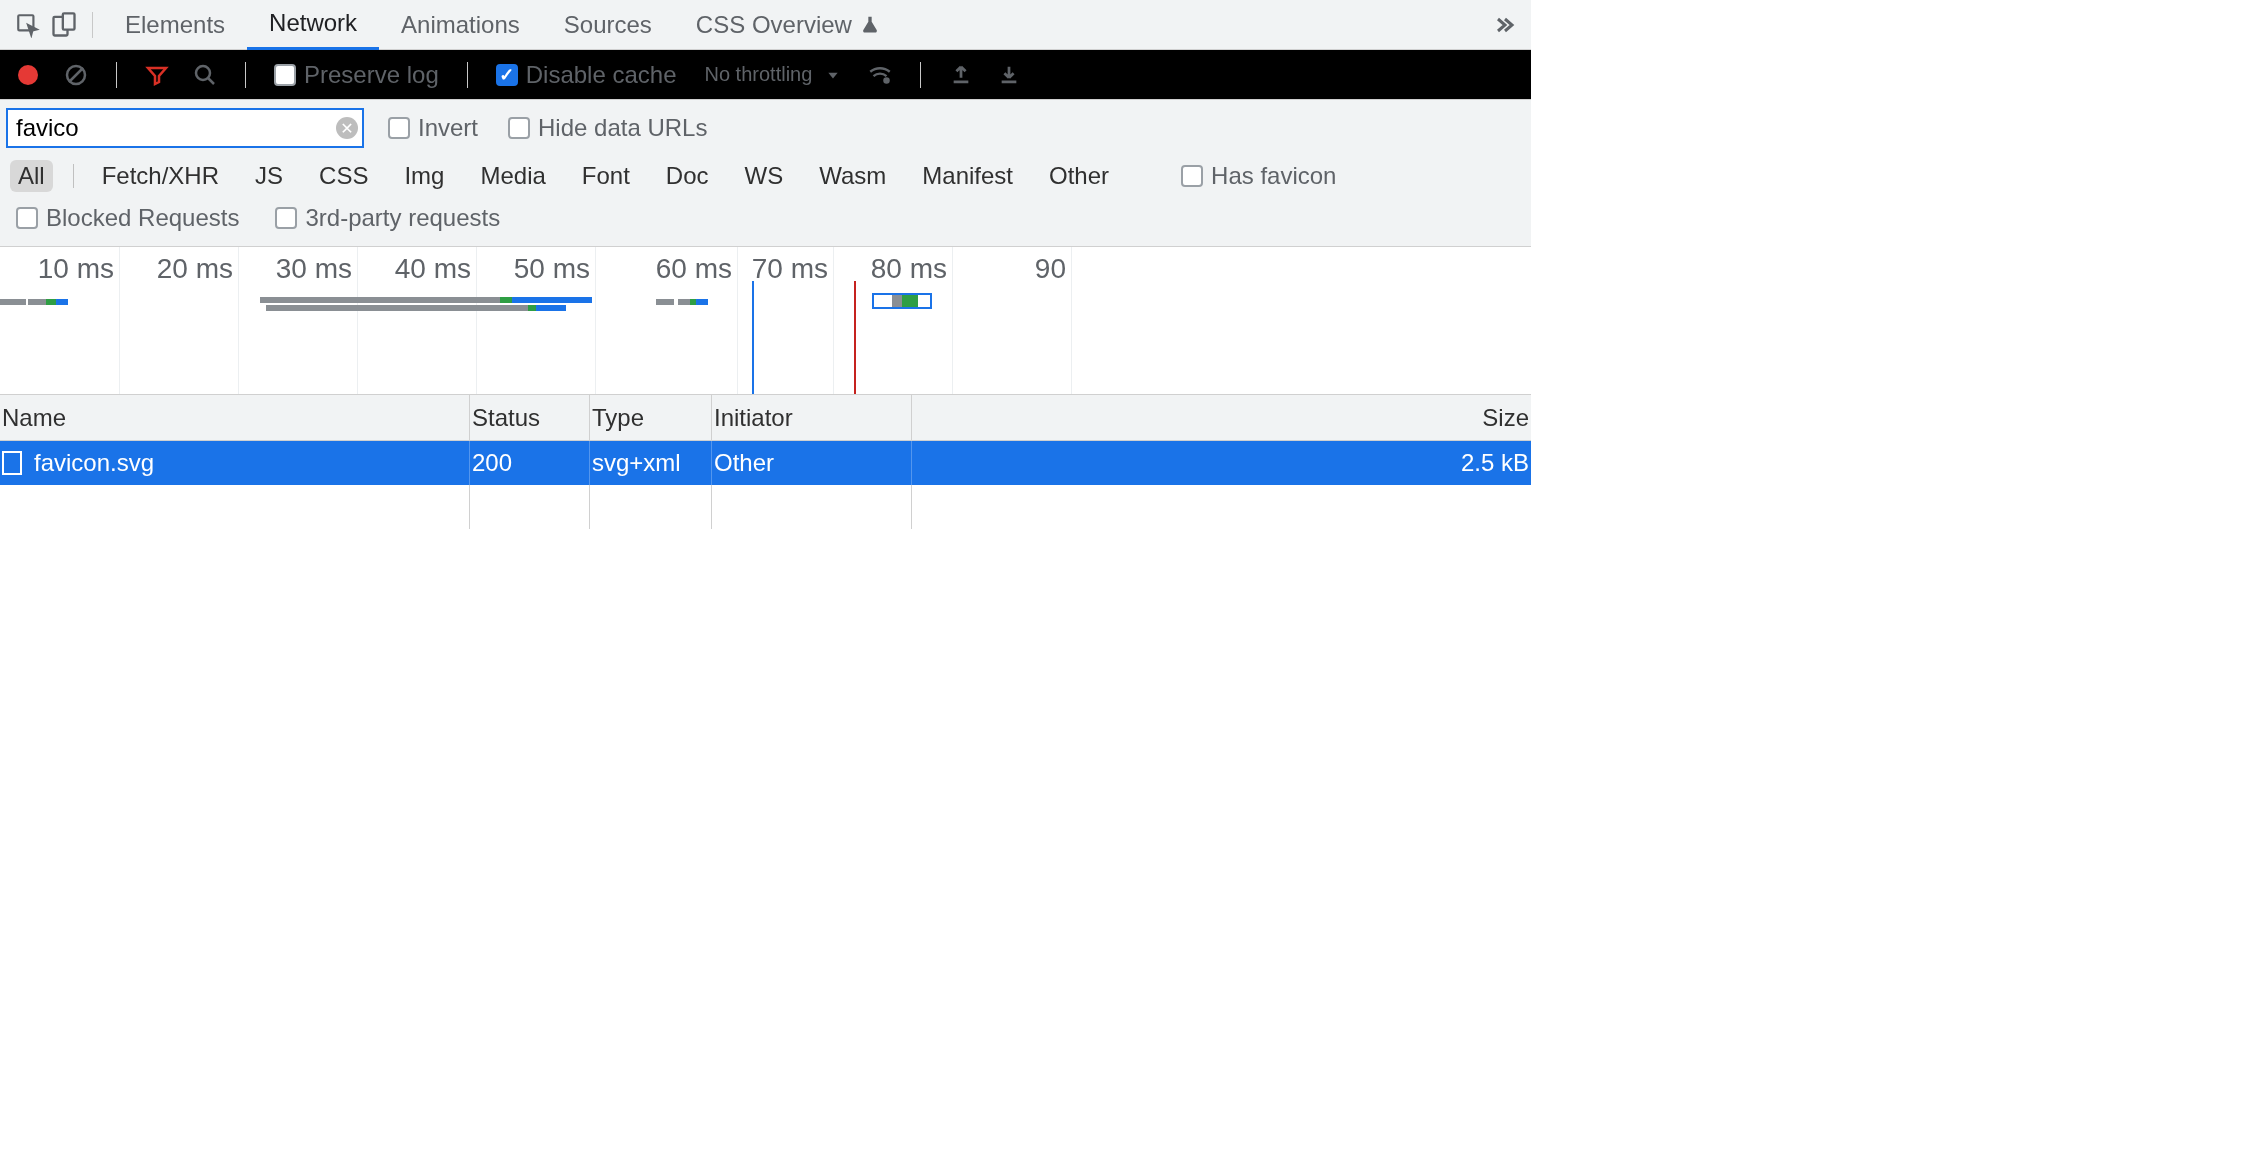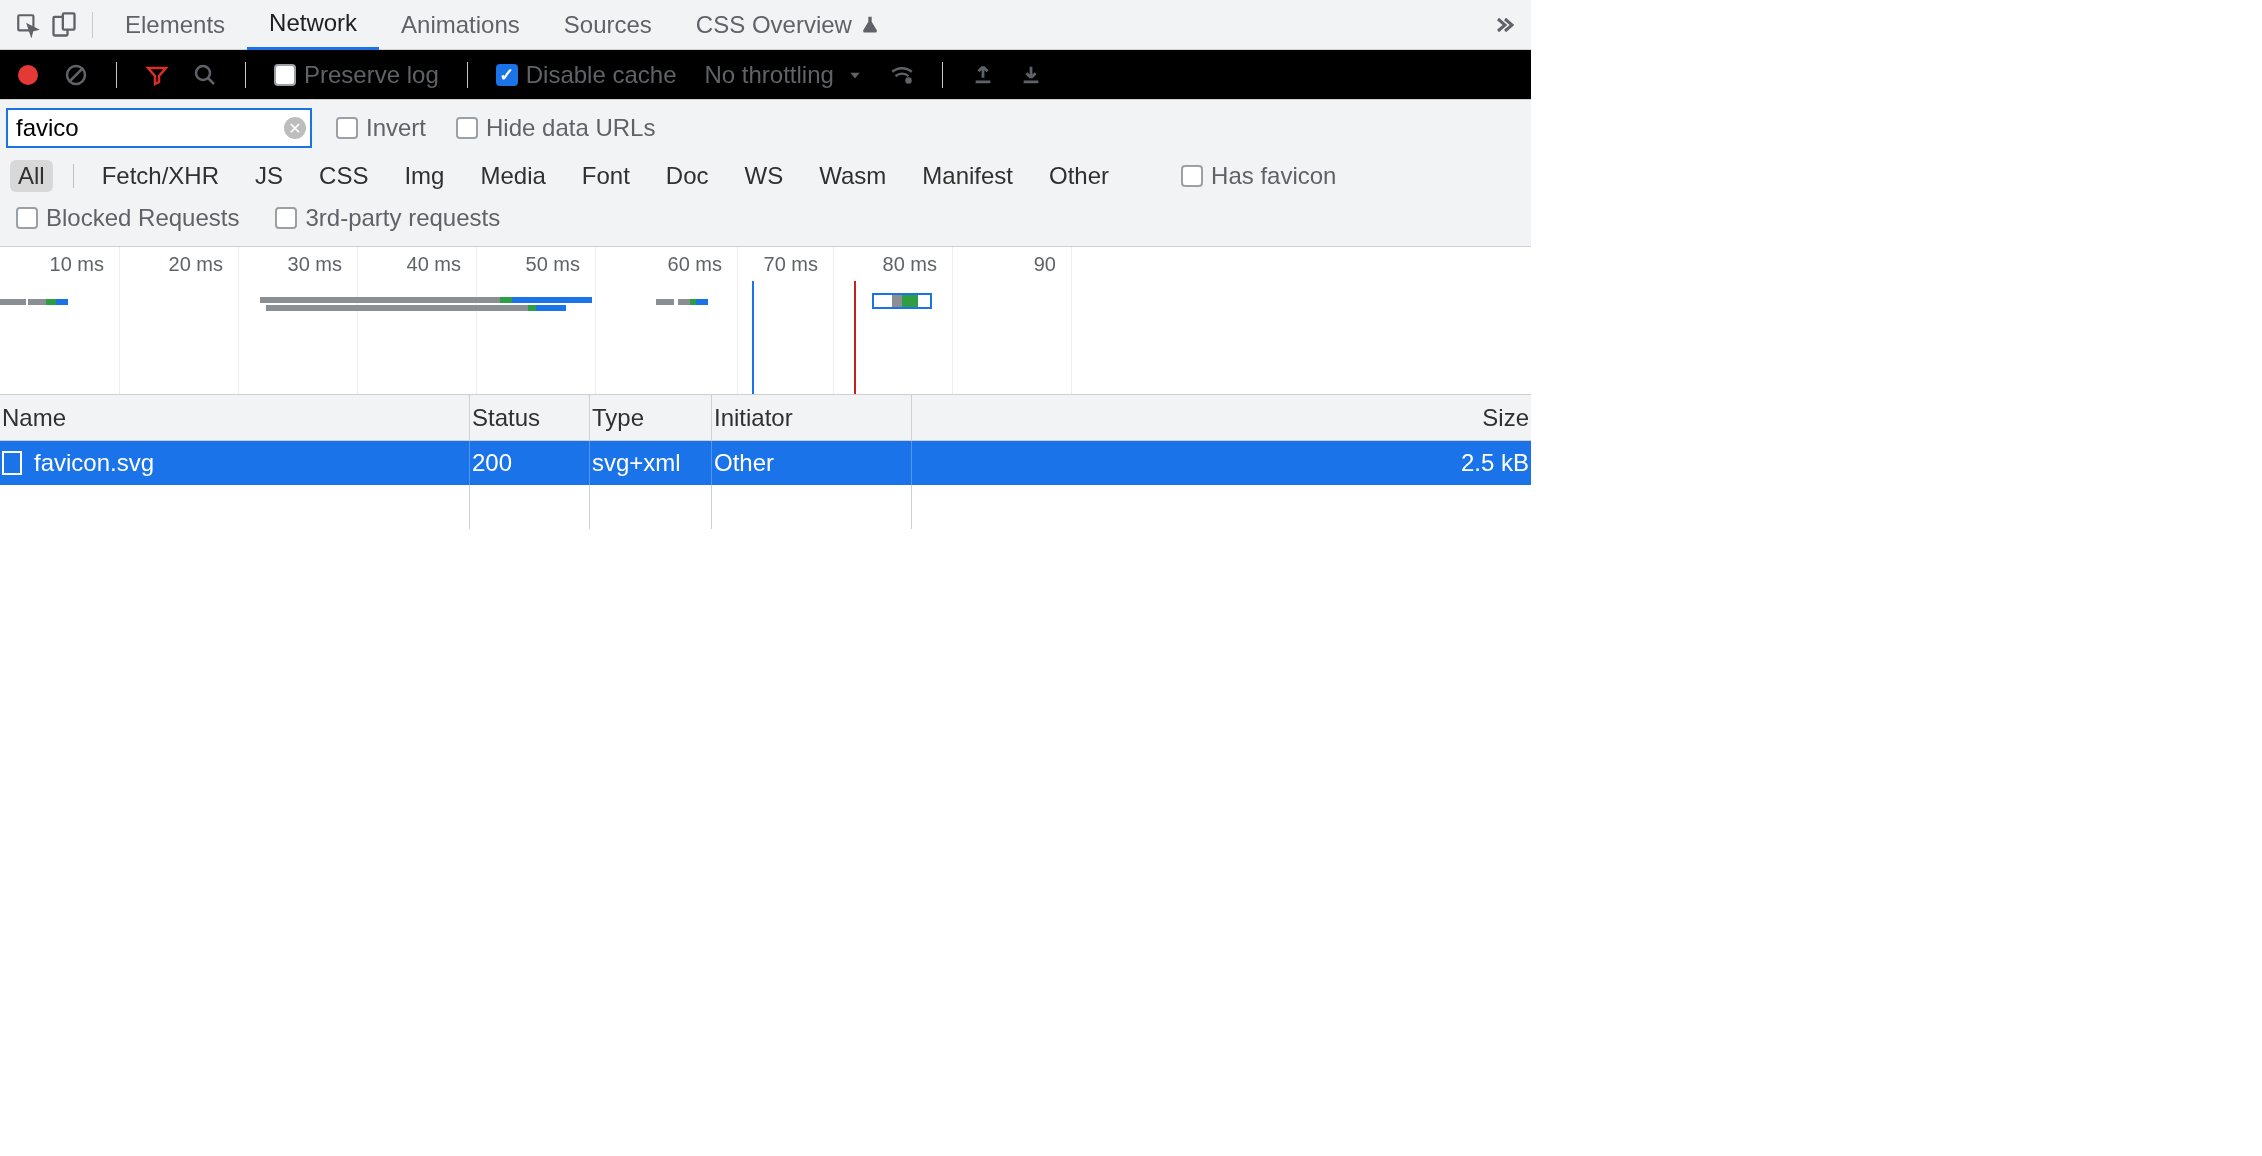--- a/index.html
+++ b/index.html
@@ -82,41 +82,41 @@
     background: #fff;
   }
   .checkbox.checked {
     background: #1a73e8;
     border-color: #1a73e8;
     color: #fff;
     font-size: 18px;
     font-weight: bold;
   }
   .throttle {
-    font-size: 24px;
+    font-size: 20px;
     color: #5f6368;
     padding: 0 10px;
     display: flex;
     align-items: center;
     gap: 14px;
   }
   .filterbar {
     background: #f1f3f4;
     border-bottom: 1px solid #d0d0d0;
     padding: 8px 10px 8px 6px;
   }
   .filterrow1 {
     display: flex;
     align-items: center;
     gap: 18px;
     margin-bottom: 6px;
   }
   .filter-input-wrap {
     position: relative;
-    width: 306px;
+    width: 358px;
   }
   .filter-input {
     width: 100%;
     height: 40px;
     border: 2px solid #1a73e8;
     font-size: 24px;
     padding: 2px 36px 2px 8px;
     outline: none;
     background: #fff;
   }
@@ -173,24 +173,24 @@
   }
   .tl-col {
     position: absolute;
     top: 0;
     bottom: 0;
     border-left: 1px solid #eceff1;
   }
   .tl-label {
     position: absolute;
     top: 6px;
-    font-size: 20px;
+    font-size: 28px;
     color: #5f6368;
     transform: translateX(-100%);
-    padding-right: 16px;
+    padding-right: 6px;
     white-space: nowrap;
   }
   .tl-bar {
     position: absolute;
     height: 6px;
   }
   .tl-vline {
     position: absolute;
     top: 34px;
     bottom: 0;

